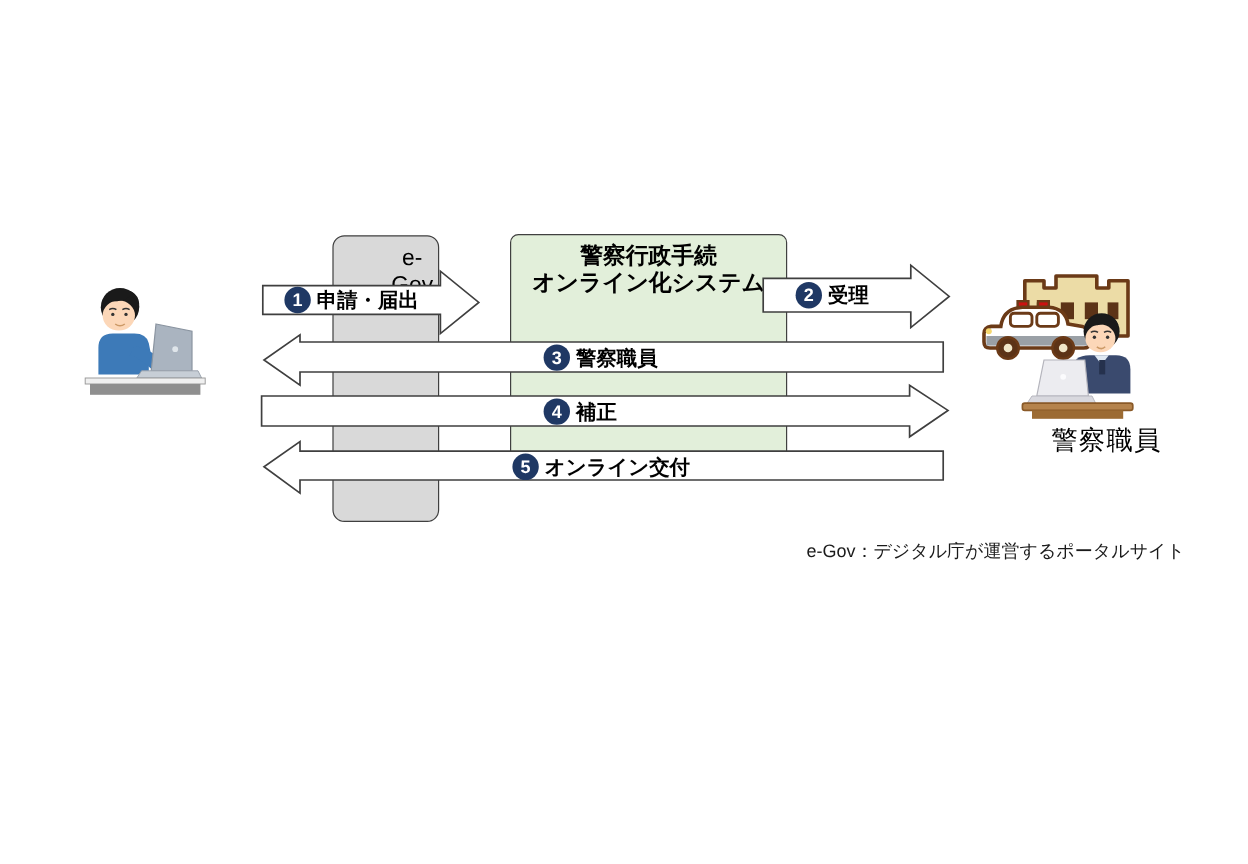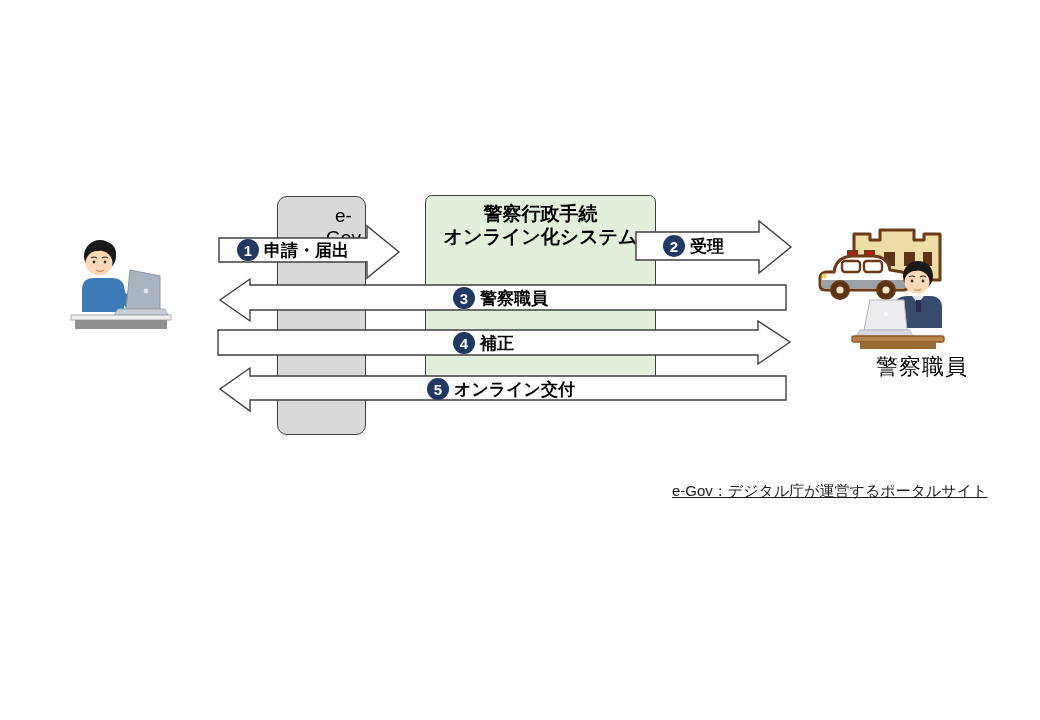--- a/index.html
+++ b/index.html
@@ -31,21 +31,21 @@
   }
   .num-badge{
     display:inline-flex;align-items:center;justify-content:center;
     width:22px;height:22px;border-radius:50%;flex:0 0 22px;
     background:#1f3864;color:#ffffff;font-size:15px;font-weight:bold;
   }
   
   .actor-label{font-size:22px;text-align:center;letter-spacing:1px;}
   .user-label{left:68px;top:339px;width:125px;}
   .police-label{left:856px;top:352px;width:132px;}
-  .footnote{left:672px;top:482px;font-size:15px;color:#1a1a1a;white-space:nowrap;text-decoration:underline;}
+  .footnote{left:672px;top:450px;font-size:15px;color:#1a1a1a;white-space:nowrap;}
 </style>
 </head>
 <body>
 
 <div class="canvas">
 
   <svg class="abs" style="left:68px;top:236px;" width="106" height="96" viewBox="0 0 106 96">
 
     <path d="M14 76 L14 54 Q14 42 26 42 L44 42 Q54 42 56 50 L58 60 Q50 58 44 60 L56 66 L56 76 Z" fill="#3d7ab8"></path>
     <path d="M44 52 Q60 56 68 66 L60 73 Q48 62 40 60 Z" fill="#3d7ab8"></path>

